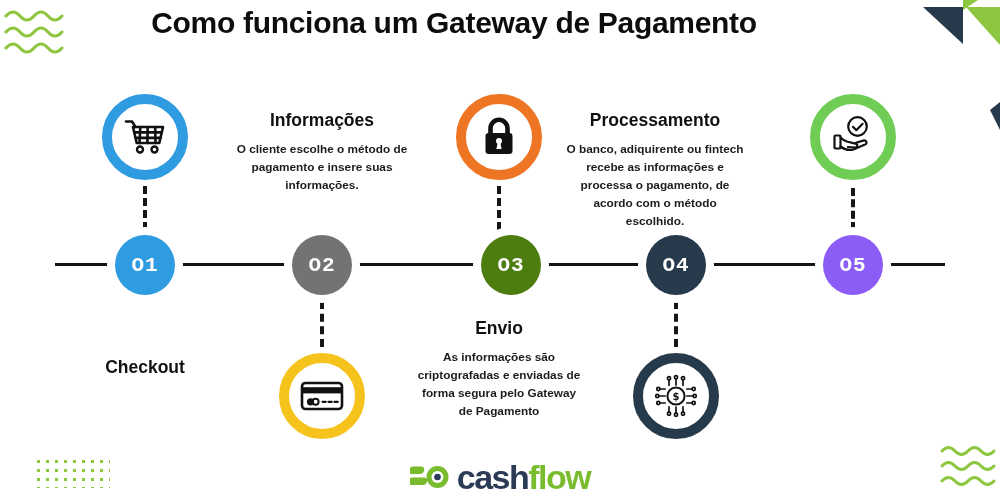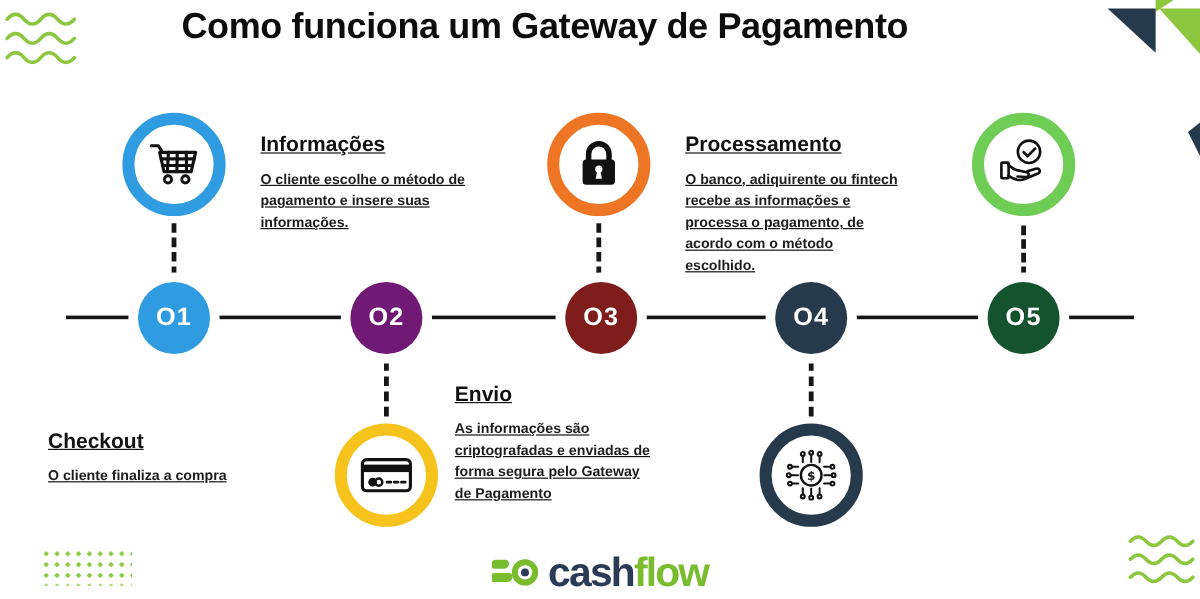--- a/index.html
+++ b/index.html
@@ -8,32 +8,32 @@
   .abs { position:absolute; }
 
   .title { top:6px; left:0; width:908px; text-align:center;
            font-size:30px; font-weight:bold; color:#0d0d0d; letter-spacing:-0.3px; }
 
   
   .timeline { top:263px; left:55px; width:890px; height:3px; background:#151515; z-index:1; }
   .numcircle { width:60px; height:60px; border-radius:50%; top:235px; z-index:2;
                display:flex; align-items:center; justify-content:center;
                color:#ffffff; font-size:21px; font-weight:bold; letter-spacing:1px;
-               box-shadow:0 0 0 8px #ffffff; }
+               box-shadow:0 0 0 8px #ffffff;font-family:Liberation Mono, monospace; }
 
   
   .ring { width:86px; height:86px; border-radius:50%; border:10px solid #000;
           background:#ffffff; display:flex; align-items:center; justify-content:center; z-index:2; }
   .ring svg { display:block; }
 
   
   .dash { width:0; border-left:4px dashed #161616; }
 
   
-  .block { width:210px; text-align:left; color:#161616;text-decoration:underline; }
+  .block { width:210px; text-align:center; color:#161616; }
   .step-label { font-size:17.5px; font-weight:bold; margin-bottom:9px; color:#111; }
   .step-desc  { font-size:11.8px; font-weight:bold; line-height:18px; white-space:pre-line; color:#1c1c1c; }
 
   
   .ink { stroke:#111; fill:none; stroke-linecap:round; stroke-linejoin:round; }
 
   
   .dotgrid { left:32px; top:455px; width:78px; height:33px;
              background-image:radial-gradient(#8DC63F 1.7px, transparent 1.9px);
              background-size:9px 9px; background-position:2px 2px; }
@@ -84,30 +84,29 @@
       <path d="M13.4,19.4 h27.4 M14.8,24.9 h24.7"></path>
     </g>
     <circle class="ink" stroke-width="2.4" cx="19" cy="36.5" r="3"></circle>
     <circle class="ink" stroke-width="2.4" cx="33.5" cy="36.5" r="3"></circle>
   </svg>
 </div>
 <div class="abs dash" style="left:143px; top:186px; height:44px;"></div>
 <div class="abs numcircle" style="left: 115px; background-color: rgb(47, 155, 225);">O1</div>
 <div class="abs block" style="left:40px; top:318px;margin-top:39px;">
   <div class="step-label">Checkout</div>
-  <div class="step-desc">O cliente finaliza a compra</div>
 </div>
 
 <div class="abs block" style="left:217px; top:110px;">
   <div class="step-label">Informações</div>
   <div class="step-desc">O cliente escolhe o método de
 pagamento e insere suas
 informações.</div>
 </div>
-<div class="abs numcircle" style="left: 292px; background-color: #701a75;">O2</div>
+<div class="abs numcircle" style="left: 292px; background-color: #737373;">O2</div>
 <div class="abs dash" style="left:320px; top:301px; height:46px;"></div>
 <div class="abs ring" style="left: 279px; top: 353px; border-color: rgb(246, 195, 29);">
   <svg width="48" height="48" viewBox="0 0 48 48">
     <rect class="ink" stroke-width="2.6" x="4" y="11" width="40" height="26" rx="3.5"></rect>
     <rect x="4.8" y="15.2" width="38.4" height="6.2" fill="#111"></rect>
     <circle cx="12.5" cy="29.8" r="3.6" fill="#111"></circle>
     <circle class="ink" stroke-width="2" cx="17.6" cy="29.8" r="3"></circle>
     <g class="ink" stroke-width="2.3">
       <path d="M24.5,29.8 h3.2 M30.5,29.8 h3.2 M36.5,29.8 h3.2"></path>
     </g>
@@ -116,30 +115,30 @@
 
 <div class="abs ring" style="left: 456px; top: 94px; border-color: rgb(238, 117, 35);">
   <svg width="48" height="48" viewBox="0 0 48 48">
     <path class="ink" stroke-width="4.6" d="M15.5,21 v-5.7 a8.5,8.5 0 0 1 17,0 V21"></path>
     <rect x="10.5" y="20" width="27" height="21" rx="3.2" fill="#111"></rect>
     <circle cx="24" cy="28" r="3" fill="#fff"></circle>
     <path d="M22.7,29.5 l-1.3,6.5 h5.2 l-1.3,-6.5 z" fill="#fff"></path>
   </svg>
 </div>
 <div class="abs dash" style="left:497px; top:186px; height:44px;"></div>
-<div class="abs numcircle" style="left: 471px; background-color: #7f1d1d;">O3</div>
-<div class="abs block" style="left:379px; top:318px;">
+<div class="abs numcircle" style="left: 481px; background-color: #4d7c0f;">O3</div>
+<div class="abs block" style="left:394px; top:318px;">
   <div class="step-label">Envio</div>
   <div class="step-desc">As informações são
 criptografadas e enviadas de
 forma segura pelo Gateway
 de Pagamento</div>
 </div>
 
-<div class="abs block" style="left:571px; top:110px;">
+<div class="abs block" style="left:550px; top:110px;">
   <div class="step-label">Processamento</div>
   <div class="step-desc">O banco, adiquirente ou fintech
 recebe as informações e
 processa o pagamento, de
 acordo com o método
 escolhido.</div>
 </div>
 <div class="abs numcircle" style="left: 646px; background-color: rgb(38, 58, 75);">O4</div>
 <div class="abs dash" style="left:674px; top:301px; height:46px;"></div>
 <div class="abs ring" style="left: 633px; top: 353px; border-color: rgb(38, 58, 75);">
@@ -170,21 +169,21 @@
 <div class="abs ring" style="left: 810px; top: 94px; border-color: rgb(111, 205, 85);">
   <svg width="50" height="48" viewBox="0 0 50 48">
     <circle class="ink" stroke-width="2.2" cx="29.5" cy="13.5" r="9.3"></circle>
     <path class="ink" stroke-width="2.2" d="M25,13.8 l3.3,3.4 l6.3,-6.4"></path>
     <rect class="ink" stroke-width="2.2" x="6.5" y="22.5" width="6" height="13" rx="1"></rect>
     <path class="ink" stroke-width="2.2" d="M12.5,24.5 c2.2,2.2 4.2,3.6 7,4.3 l8,1.8 c2.6,0.6 2.2,4 -0.6,3.9 l-7,-0.4"></path>
     <path class="ink" stroke-width="2.2" d="M12.5,33.5 c4.8,3.6 9.5,4.2 13.5,2.7 l11,-4.6 c2.9,-1.3 1.2,-4.9 -1.8,-4 l-7.2,2.2"></path>
   </svg>
 </div>
 <div class="abs dash" style="left:851px; top:188px; height:42px;"></div>
-<div class="abs numcircle" style="left: 823px; background-color: #14532d;">O5</div>
+<div class="abs numcircle" style="left: 823px; background-color: #8b5cf6;">O5</div>
 <div class="abs block" style="left:747px; top:318px; width:214px;">
 </div>
 
 <div class="abs logo">
   <svg width="40" height="40" viewBox="0 0 40 40">
     <rect x="1" y="9.5" width="15" height="7.5" rx="3.7" transform="skewX(-8)" style="fill: rgb(121, 188, 45);"></rect>
     <rect x="1.5" y="20.5" width="19" height="7.5" rx="3.7" transform="skewX(-8)" style="fill: rgb(121, 188, 45);"></rect>
     <circle cx="27.5" cy="20" r="11" style="fill: rgb(121, 188, 45);"></circle>
     <circle cx="27.5" cy="20" r="6" fill="#ffffff"></circle>
     <circle cx="27.5" cy="20" r="3.3" style="fill: rgb(43, 58, 85);"></circle>

